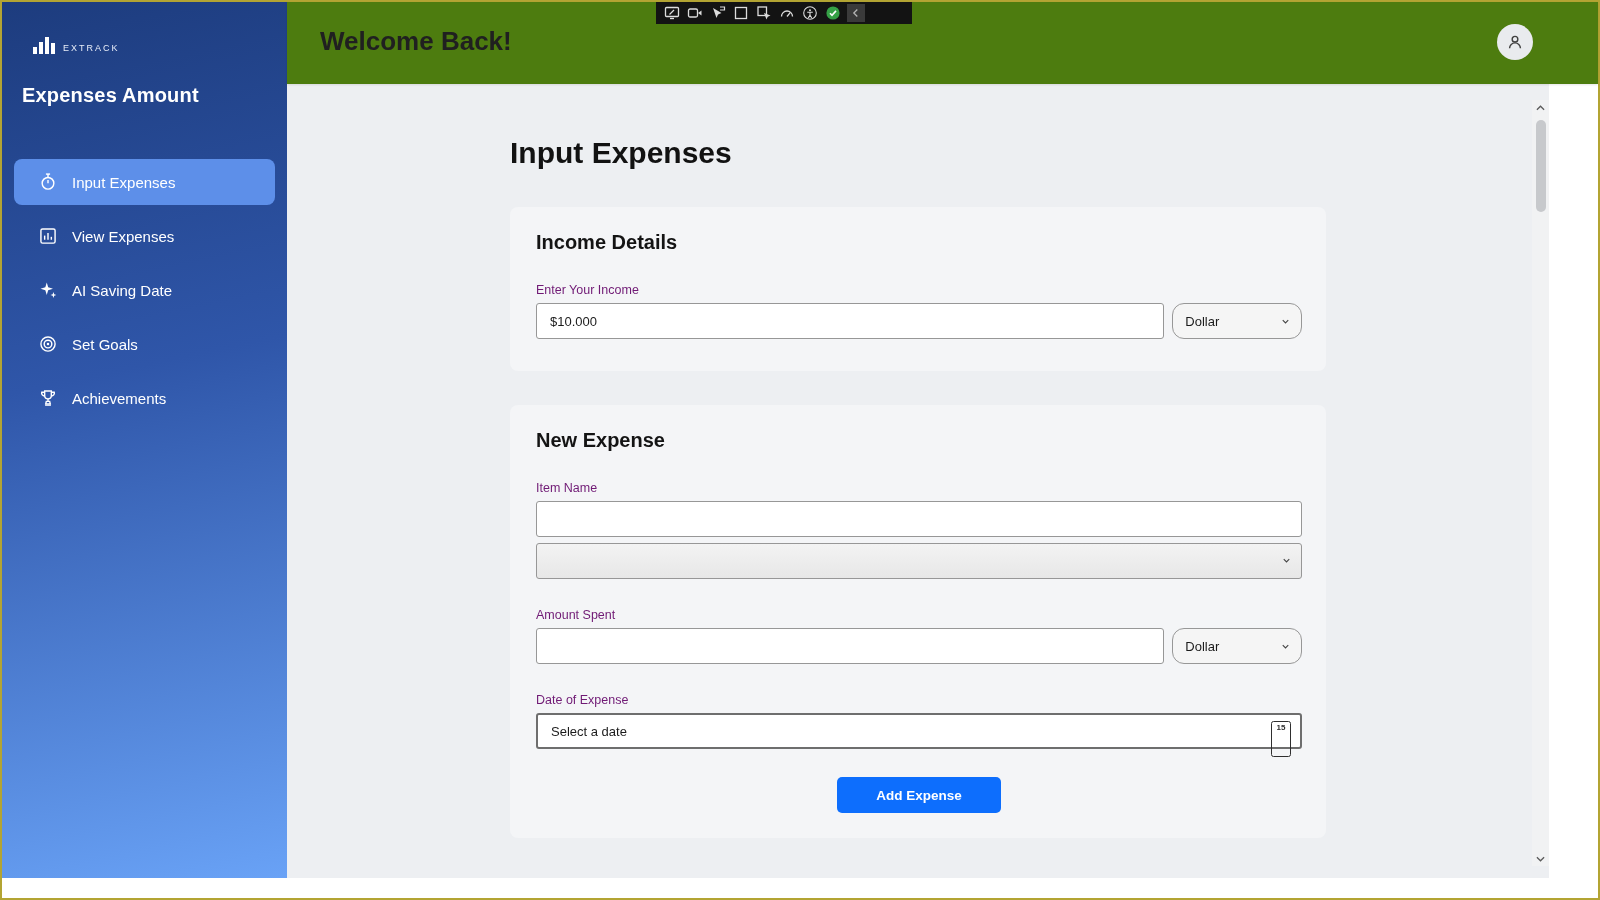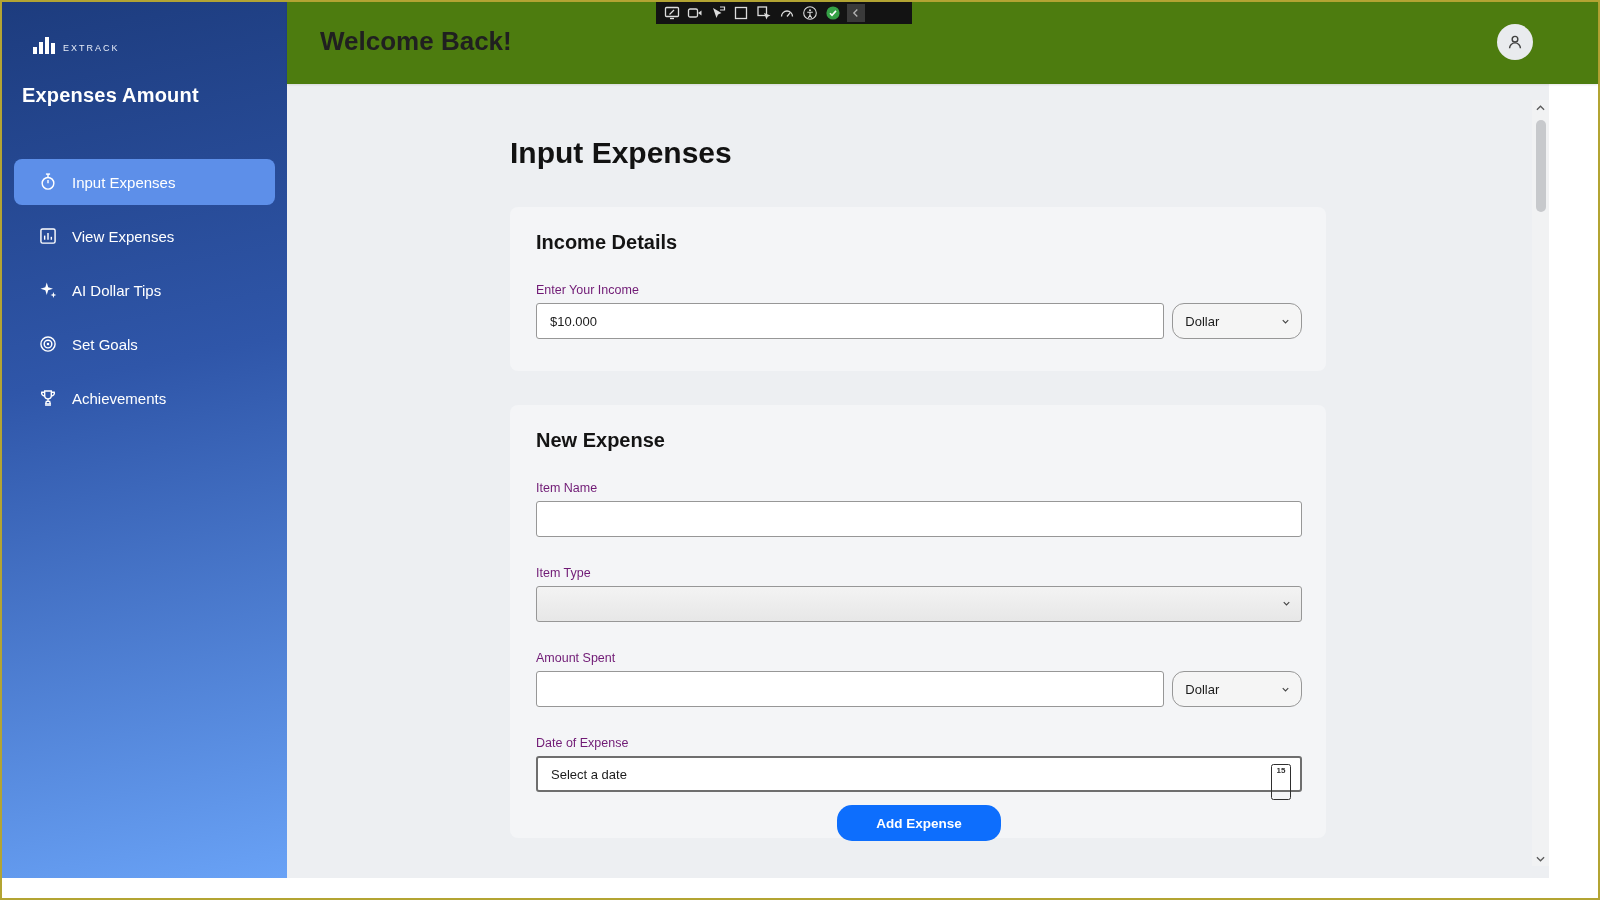--- a/index.html
+++ b/index.html
@@ -52,22 +52,22 @@
   .type-select { position:relative; margin-top:6px; width:766px; height:36px; border:1px solid #979797;
     border-radius:3px; background:linear-gradient(#f3f3f3,#e7e7e7); cursor:pointer; }
   .type-select .chev { position:absolute; right:9px; top:11px; }
   .date-field { position:relative; margin-top:6px; width:766px; height:36px; border:2px solid #6e6e6e;
     border-radius:3px; background:#fff; display:flex; align-items:center; padding:0 13px;
     font-size:13px; color:#1c1c1c; cursor:pointer; }
   .cal-icon { position:absolute; right:9px; top:6px; width:20px; height:36px;
     border:1.6px solid #2f2f2f; border-radius:2.5px; }
   .cal-icon .cal-top { height:3.4px; background:#2f2f2f; }
   .cal-icon .cal-day { font-size:8px; font-weight:700; color:#2f2f2f; text-align:center; line-height:12px; }
-  .add-btn { display:block; margin:13px auto 0; width:164px; height:36px; background:#0d6efd;
-    color:#fff; font-size:13.5px; font-weight:700; border:none; border-radius:15px; cursor:pointer;
+  .add-btn { display:block; margin:28px auto 0; width:164px; height:36px; background:#0d6efd;
+    color:#fff; font-size:13.5px; font-weight:700; border:none; border-radius:5px; cursor:pointer;
     font-family:"Liberation Sans",sans-serif; }
 
   
   .scrollbar { position:absolute; right:0; top:16px; width:17px; height:766px; background:#f1f2f3; }
   .sb-btn { position:absolute; left:0; width:17px; height:15px; display:flex; align-items:center;
     justify-content:center; cursor:pointer; }
   .sb-up { top:0; } .sb-down { bottom:0; }
   .sb-thumb { position:absolute; left:3.5px; top:20px; width:10px; height:92px;
     background:#c7c9cc; border-radius:5px; cursor:pointer; }
 
@@ -172,21 +172,21 @@
           </span>
         <span class="nav-label">View Expenses</span>
       </div>
       <div class="nav-item">
         <span>
           <svg width="20" height="20" viewBox="0 0 24 24" fill="#fff">
               <path d="M10.5 3 L12.2 8.8 L18 10.5 L12.2 12.2 L10.5 18 L8.8 12.2 L3 10.5 L8.8 8.8 Z"></path>
               <path d="M18.5 14.5 l0.9 2.6 2.6 0.9 -2.6 0.9 -0.9 2.6 -0.9 -2.6 -2.6 -0.9 2.6 -0.9 Z"></path>
             </svg>
           </span>
-        <span class="nav-label">AI Dollar Tips</span>
+        <span class="nav-label">AI Saving Date</span>
       </div>
       <div class="nav-item">
         <span>
           <svg width="20" height="20" viewBox="0 0 24 24" stroke="#fff" fill="none" stroke-width="1.7">
               <circle cx="12" cy="12" r="8.5"></circle>
               <circle cx="12" cy="12" r="4.6"></circle>
               <circle cx="12" cy="12" r="1.5" fill="#fff" stroke="none"></circle>
             </svg>
           </span>
         <span class="nav-label">Set Goals</span>
@@ -239,21 +239,20 @@
     </div>
 
     <div class="card card-expense">
       <div class="card-title">New Expense</div>
 
       <label class="field-label">Item Name</label>
       <div class="field-row">
         <input class="text-input" type="text" style="">
       </div>
 
-      <label class="field-label">Item Type</label>
       <div class="type-select">
         <span class="chev">
           <svg width="11" height="11" viewBox="0 0 24 24" stroke="#444" fill="none" stroke-width="2.4">
               <path d="M6 9 L12 15 L18 9"></path>
             </svg>
           </span>
       </div>
 
       <label class="field-label">Amount Spent</label>
       <div class="field-row">

